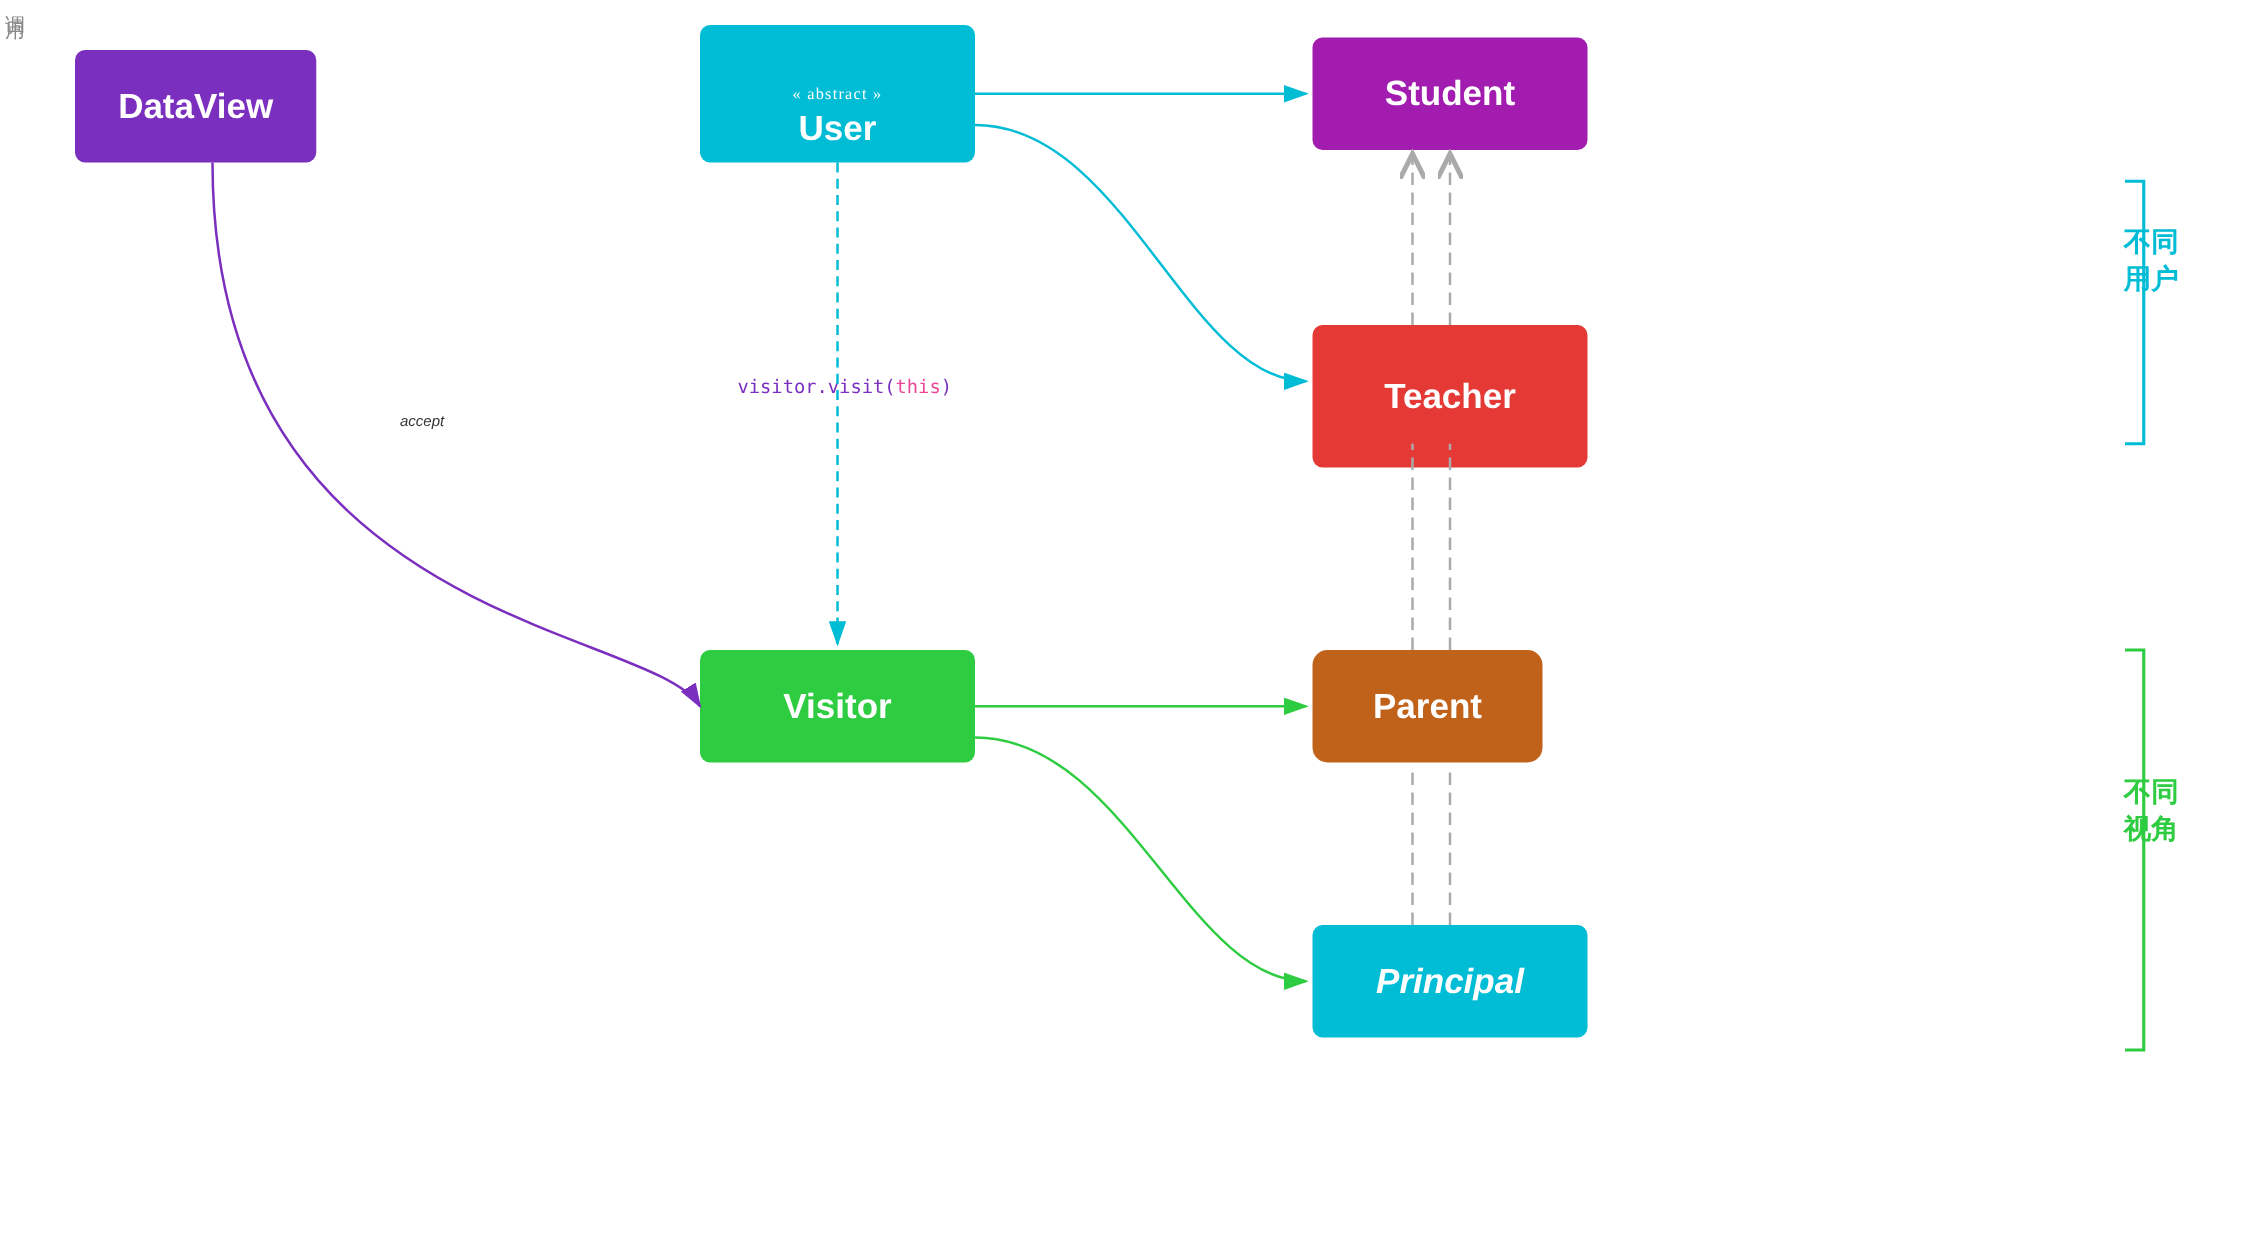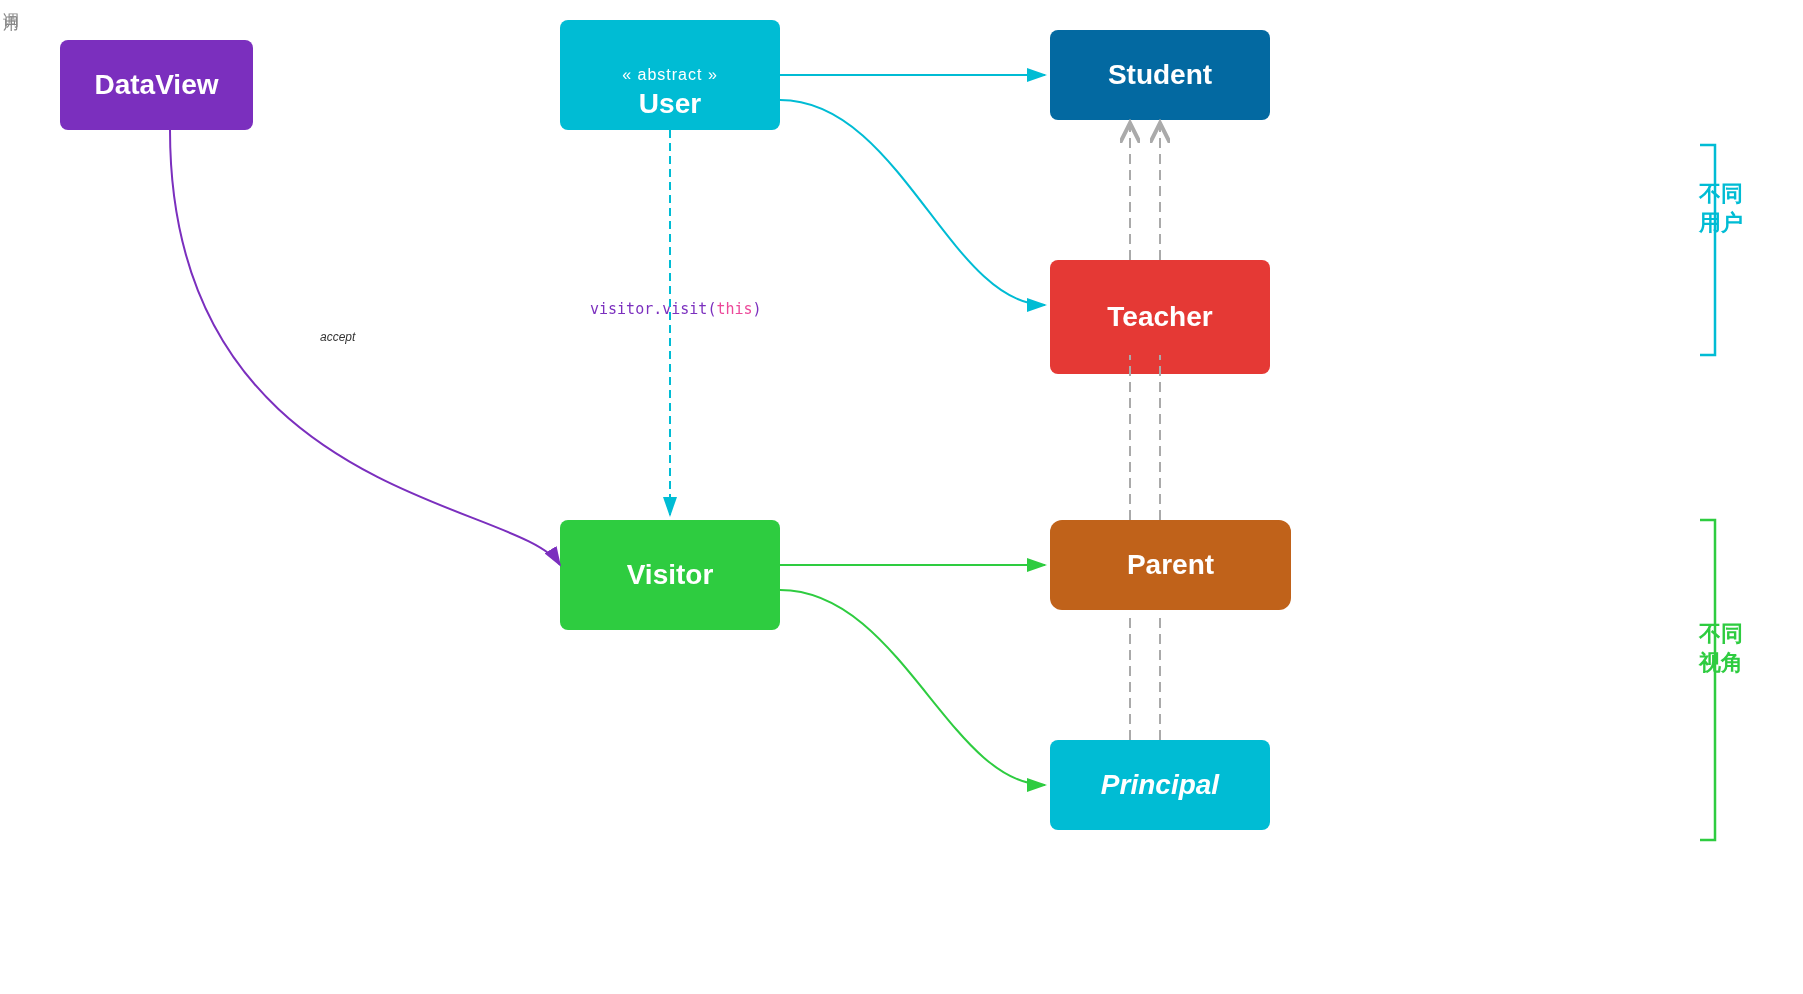--- a/index.html
+++ b/index.html
@@ -34,55 +34,55 @@
     .node-user {
       background: #00bcd4;
       width: 220px;
       height: 110px;
       left: 560px;
       top: 20px;
       flex-direction: column;
     }
 
     .node-user .stereotype {
-      font-size: 16px;
+      font-size: 13px;
       font-weight: normal;
-      font-family: Liberation Sans, sans-serif;
+      font-family: Liberation Serif, serif;
       margin-bottom: 4px;
       letter-spacing: 1px;
       margin-top: 36px;
     }
 
     .node-student {
-      background: #0369a1;
+      background: #a21caf;
       width: 220px;
       height: 90px;
       left: 1050px;
       top: 30px;
     }
 
     .node-teacher {
       background: #e53935;
       width: 220px;
       height: 114px;
       left: 1050px;
       top: 260px;
     }
 
     .node-visitor {
       background: #2ecc40;
       width: 220px;
-      height: 110px;
+      height: 90px;
       left: 560px;
       top: 520px;
     }
 
     .node-parent {
       background: #c0621a;
-      width: 241px;
+      width: 184px;
       height: 90px;
       border-radius: 12px;
       left: 1050px;
       top: 520px;
     }
 
     .node-principal {
       background: #00bcd4;
       width: 220px;
       height: 90px;

